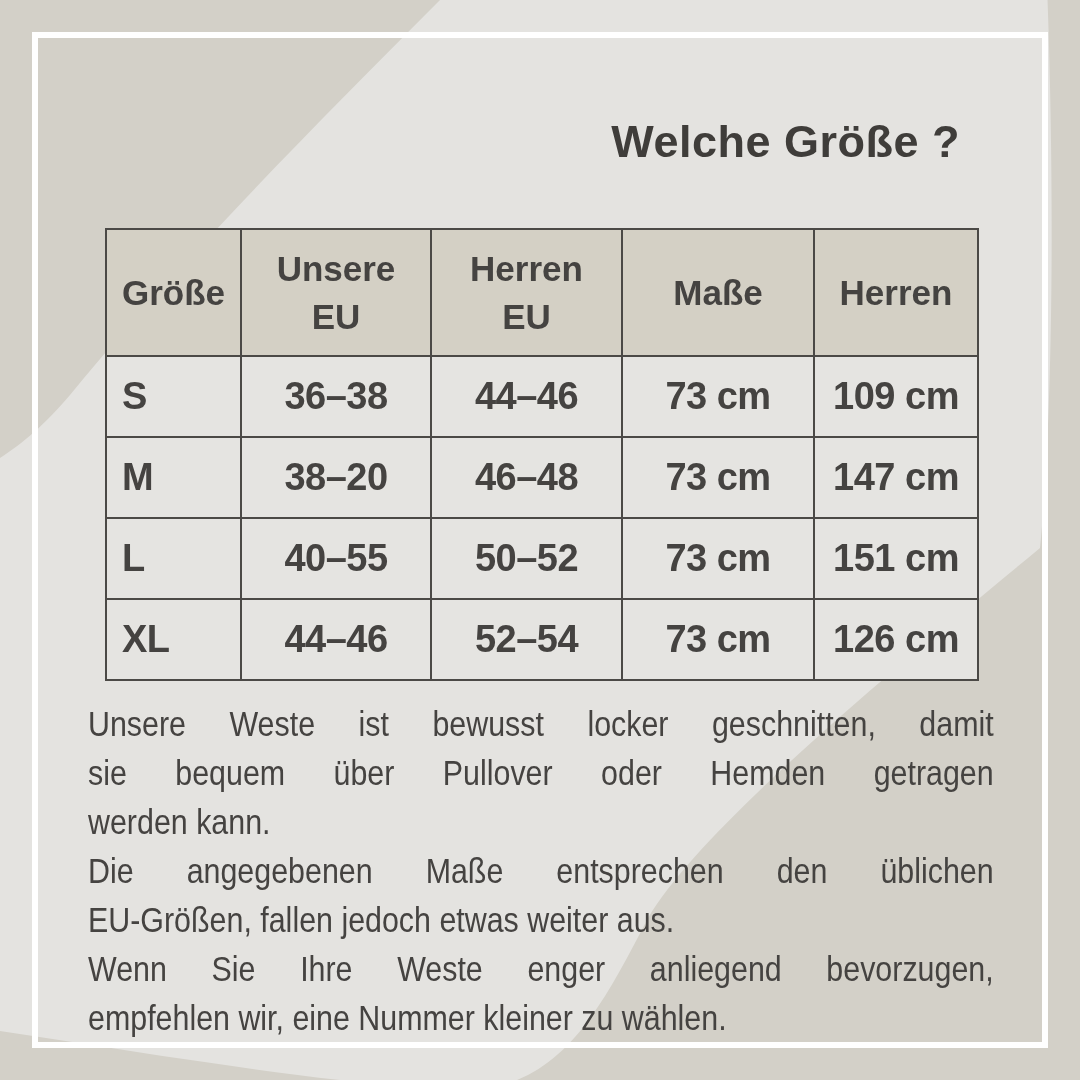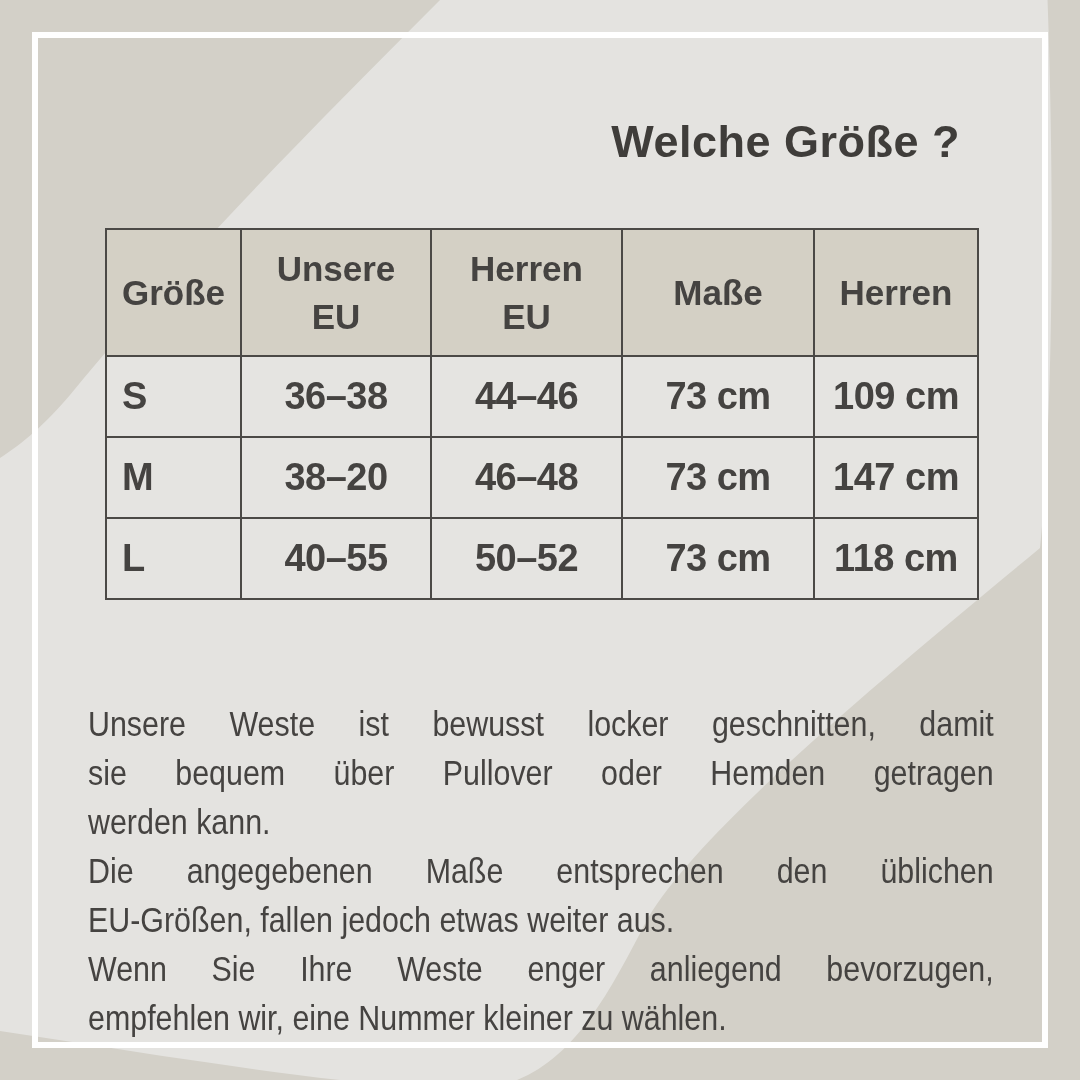--- a/index.html
+++ b/index.html
@@ -146,21 +146,28 @@
         <td>38–20</td>
         <td>46–48</td>
         <td>73 cm</td>
         <td>147 cm</td>
       </tr>
       <tr>
         <td class="col-size">L</td>
         <td>40–55</td>
         <td>50–52</td>
         <td>73 cm</td>
-        <td>118 cm</td>
+        <td>151 cm</td>
+      </tr>
+      <tr>
+        <td class="col-size">XL</td>
+        <td>44–46</td>
+        <td>52–54</td>
+        <td>73 cm</td>
+        <td>126 cm</td>
       </tr>
     </tbody>
   </table>
 
   <div class="notes">
     <div>
       <div class="line full">Unsere Weste ist bewusst locker geschnitten, damit</div>
       <div class="line full">sie bequem über Pullover oder Hemden getragen</div>
       <div class="line">werden kann.</div>
     </div>

